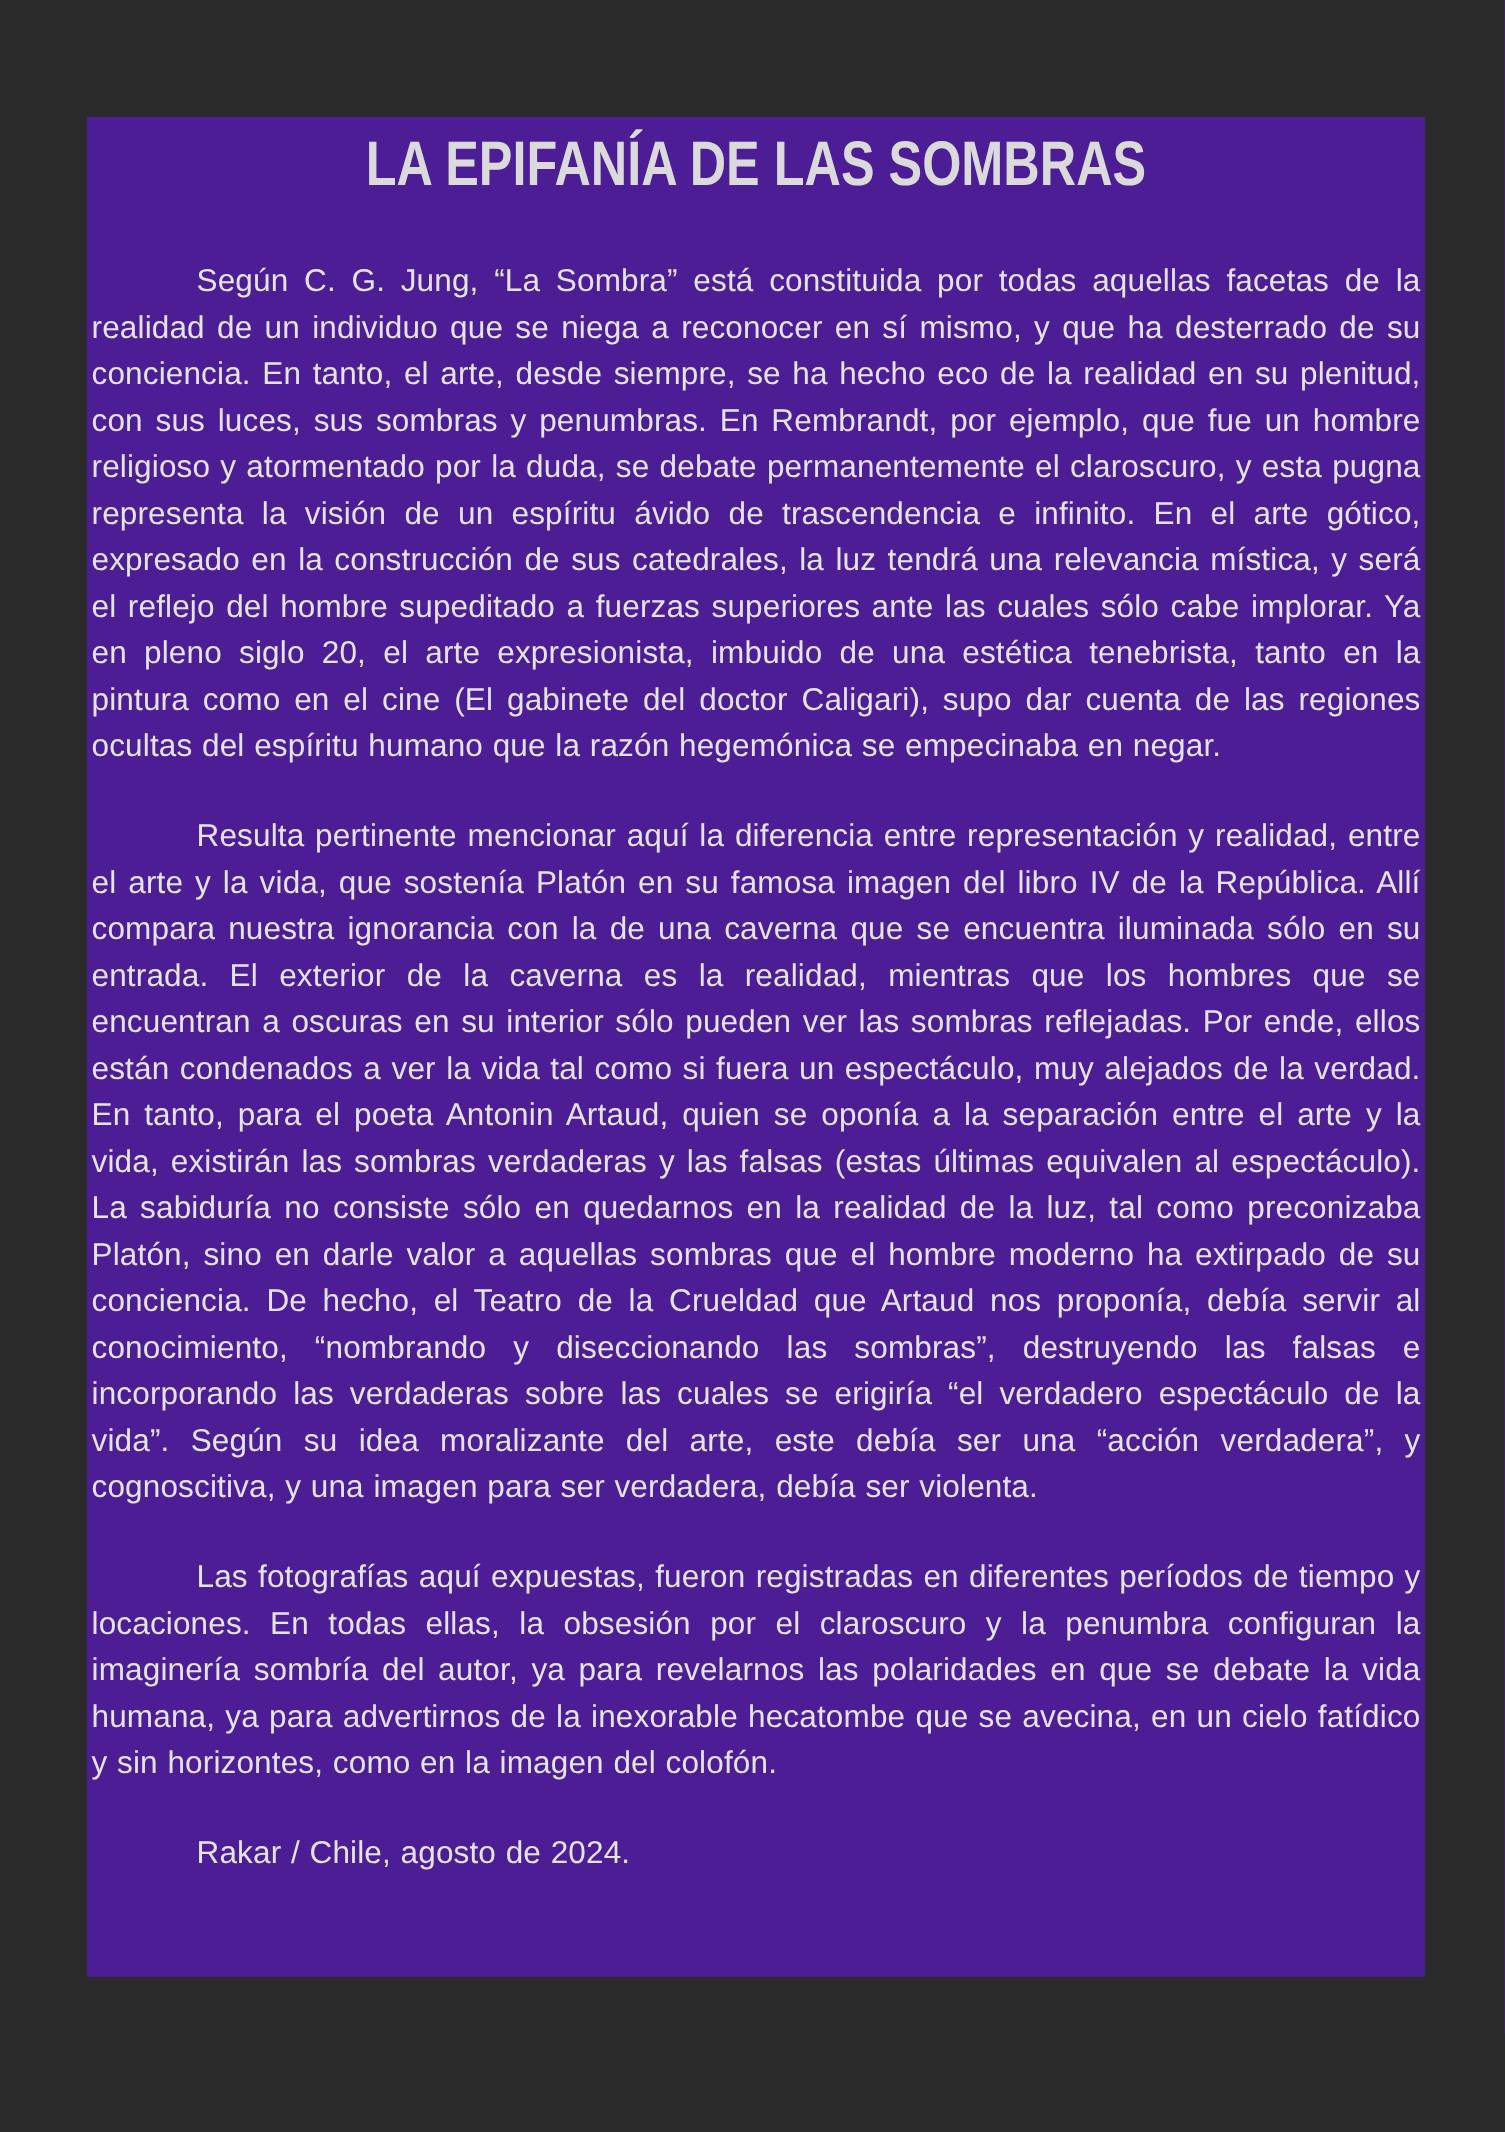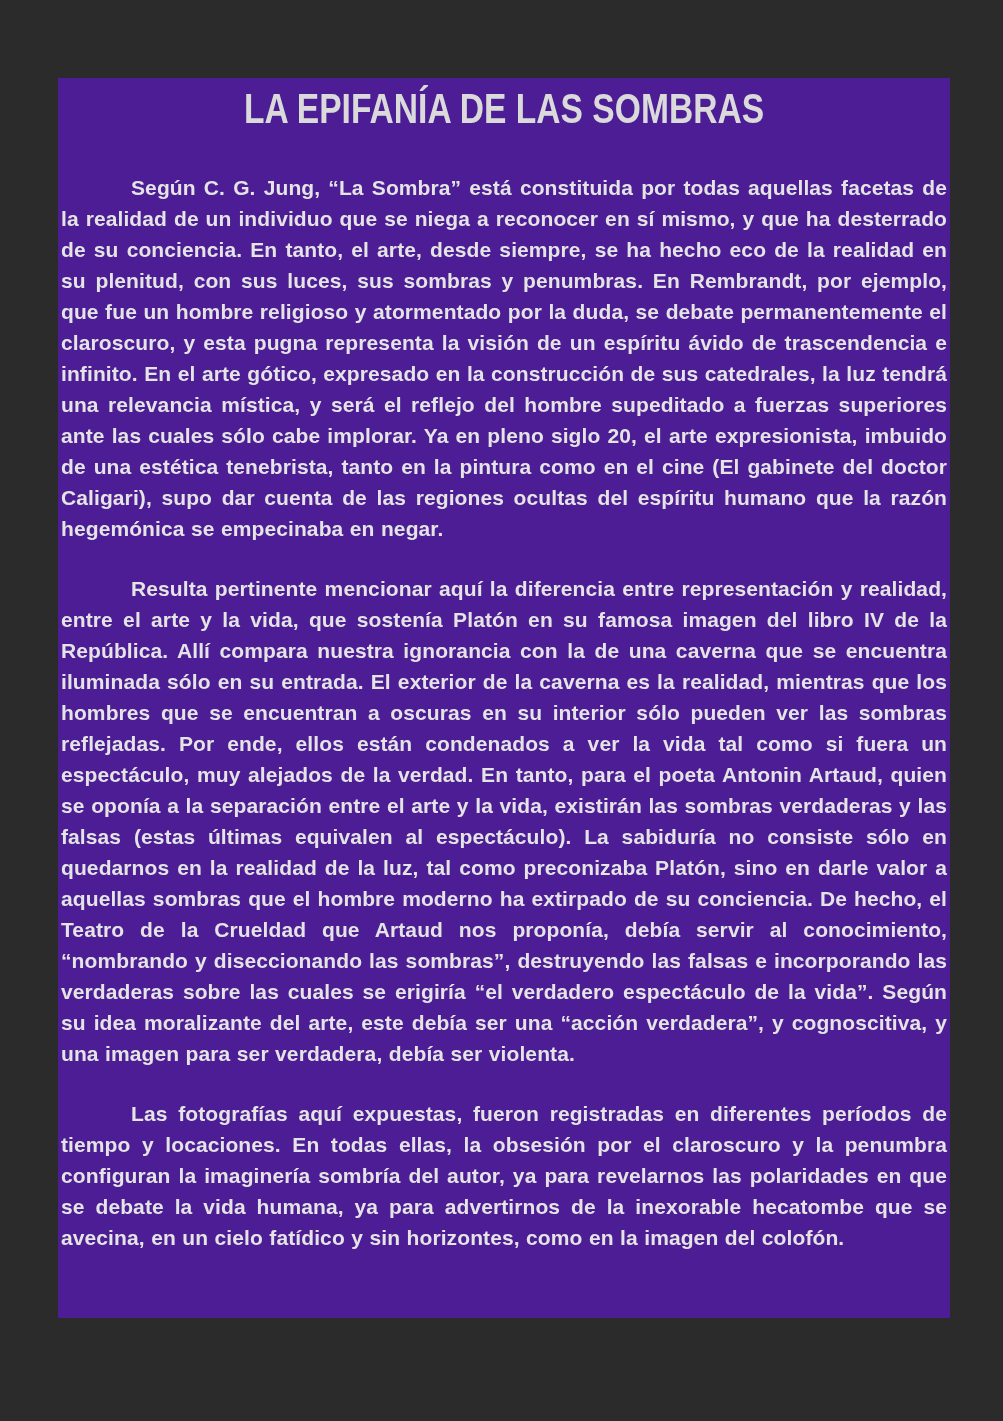--- a/index.html
+++ b/index.html
@@ -39,21 +39,20 @@
   }
   .body-text p {
     margin: 0 0 29px 0;
     font-size: 21px;
     line-height: 31px;
     color: #e4e4e4;
     text-align: justify;
     text-indent: 70px;
     letter-spacing: 0.1px;
     word-spacing: 0.5px;
-    font-weight: bold;
   }
   .body-text {
     margin-top: 38px;
   }
   .signature {
     margin-top: 6px;
     font-size: 21px;
     line-height: 31px;
     color: #e4e4e4;
     text-align: left;
@@ -63,14 +62,15 @@
 </head>
 <body>
 
 <div class="content-panel">
   <h1 class="page-title">LA EPIFANÍA DE LAS SOMBRAS</h1>
 
   <div class="body-text">
     <p>Según C. G. Jung, “La Sombra” está constituida por todas aquellas facetas de la realidad de un individuo que se niega a reconocer en sí mismo, y que ha desterrado de su conciencia. En tanto, el arte, desde siempre, se ha hecho eco de la realidad en su plenitud, con sus luces, sus sombras y penumbras. En Rembrandt, por ejemplo, que fue un hombre religioso y atormentado por la duda, se debate permanentemente el claroscuro, y esta pugna representa la visión de un espíritu ávido de trascendencia e infinito. En el arte gótico, expresado en la construcción de sus catedrales, la luz tendrá una relevancia mística, y será el reflejo del hombre supeditado a fuerzas superiores ante las cuales sólo cabe implorar. Ya en pleno siglo 20, el arte expresionista, imbuido de una estética tenebrista, tanto en la pintura como en el cine (El gabinete del doctor Caligari), supo dar cuenta de las regiones ocultas del espíritu humano que la razón hegemónica se empecinaba en negar.</p>
     <p>Resulta pertinente mencionar aquí la diferencia entre representación y realidad, entre el arte y la vida, que sostenía Platón en su famosa imagen del libro IV de la República. Allí compara nuestra ignorancia con la de una caverna que se encuentra iluminada sólo en su entrada. El exterior de la caverna es la realidad, mientras que los hombres que se encuentran a oscuras en su interior sólo pueden ver las sombras reflejadas. Por ende, ellos están condenados a ver la vida tal como si fuera un espectáculo, muy alejados de la verdad. En tanto, para el poeta Antonin Artaud, quien se oponía a la separación entre el arte y la vida, existirán las sombras verdaderas y las falsas (estas últimas equivalen al espectáculo). La sabiduría no consiste sólo en quedarnos en la realidad de la luz, tal como preconizaba Platón, sino en darle valor a aquellas sombras que el hombre moderno ha extirpado de su conciencia. De hecho, el Teatro de la Crueldad que Artaud nos proponía, debía servir al conocimiento, “nombrando y diseccionando las sombras”, destruyendo las falsas e incorporando las verdaderas sobre las cuales se erigiría “el verdadero espectáculo de la vida”. Según su idea moralizante del arte, este debía ser una “acción verdadera”, y cognoscitiva, y una imagen para ser verdadera, debía ser violenta.</p>
     <p>Las fotografías aquí expuestas, fueron registradas en diferentes períodos de tiempo y locaciones. En todas ellas, la obsesión por el claroscuro y la penumbra configuran la imaginería sombría del autor, ya para revelarnos las polaridades en que se debate la vida humana, ya para advertirnos de la inexorable hecatombe que se avecina, en un cielo fatídico y sin horizontes, como en la imagen del colofón.</p>
+    <p class="signature">Rakar / Chile, agosto de 2024.</p>
   </div>
 </div>
 
 </body></html>

